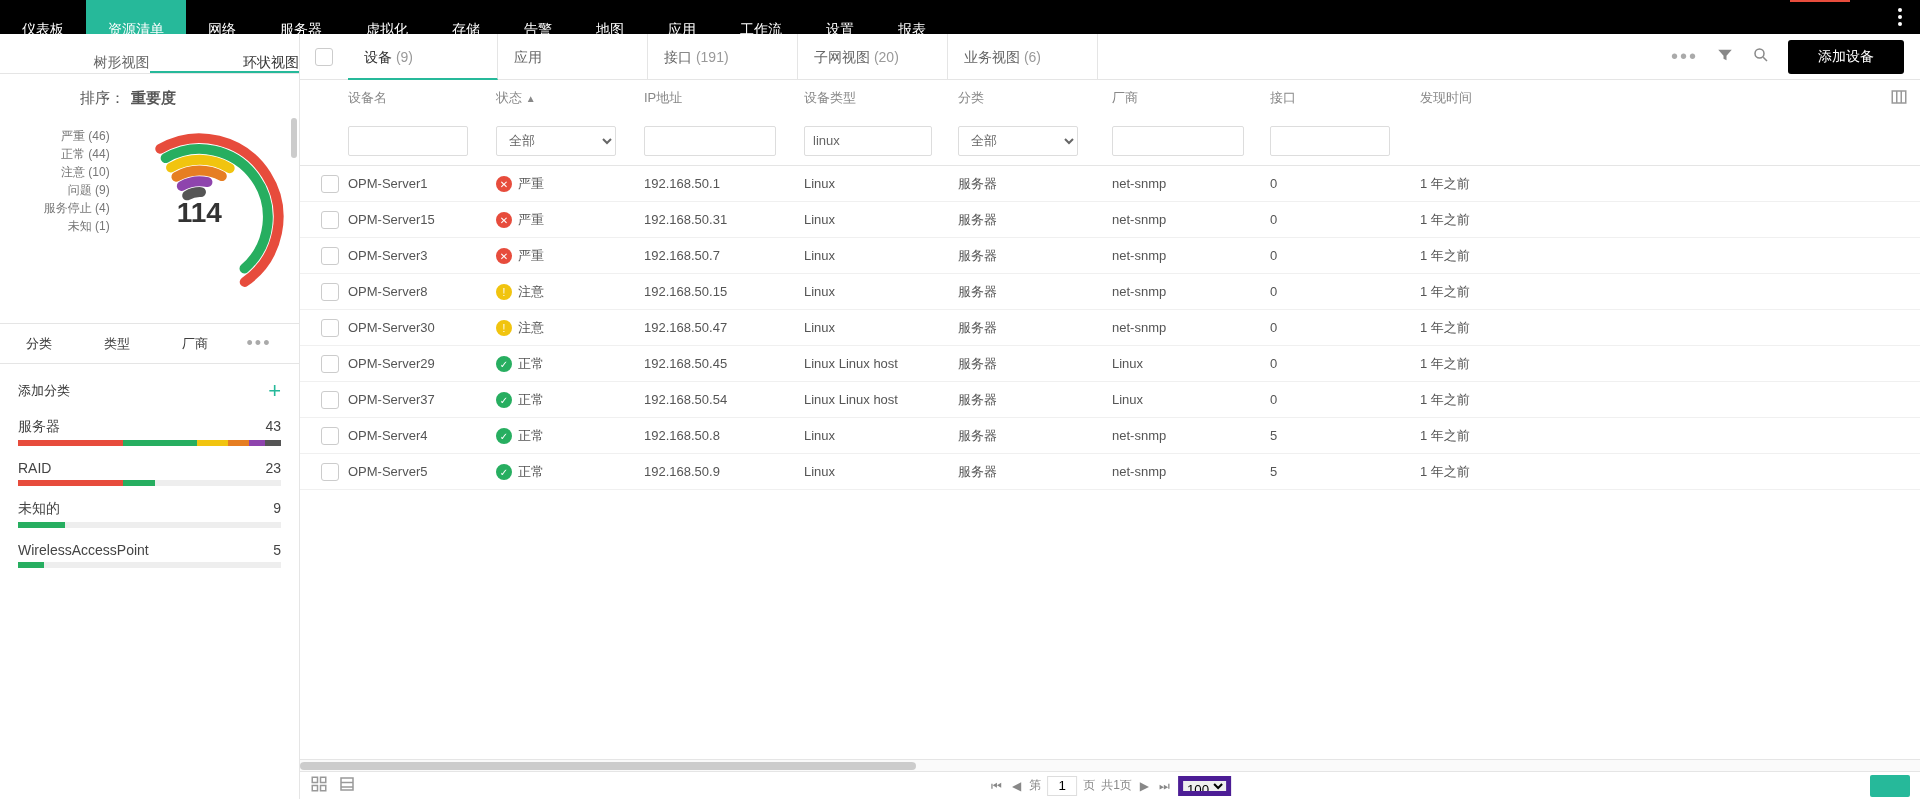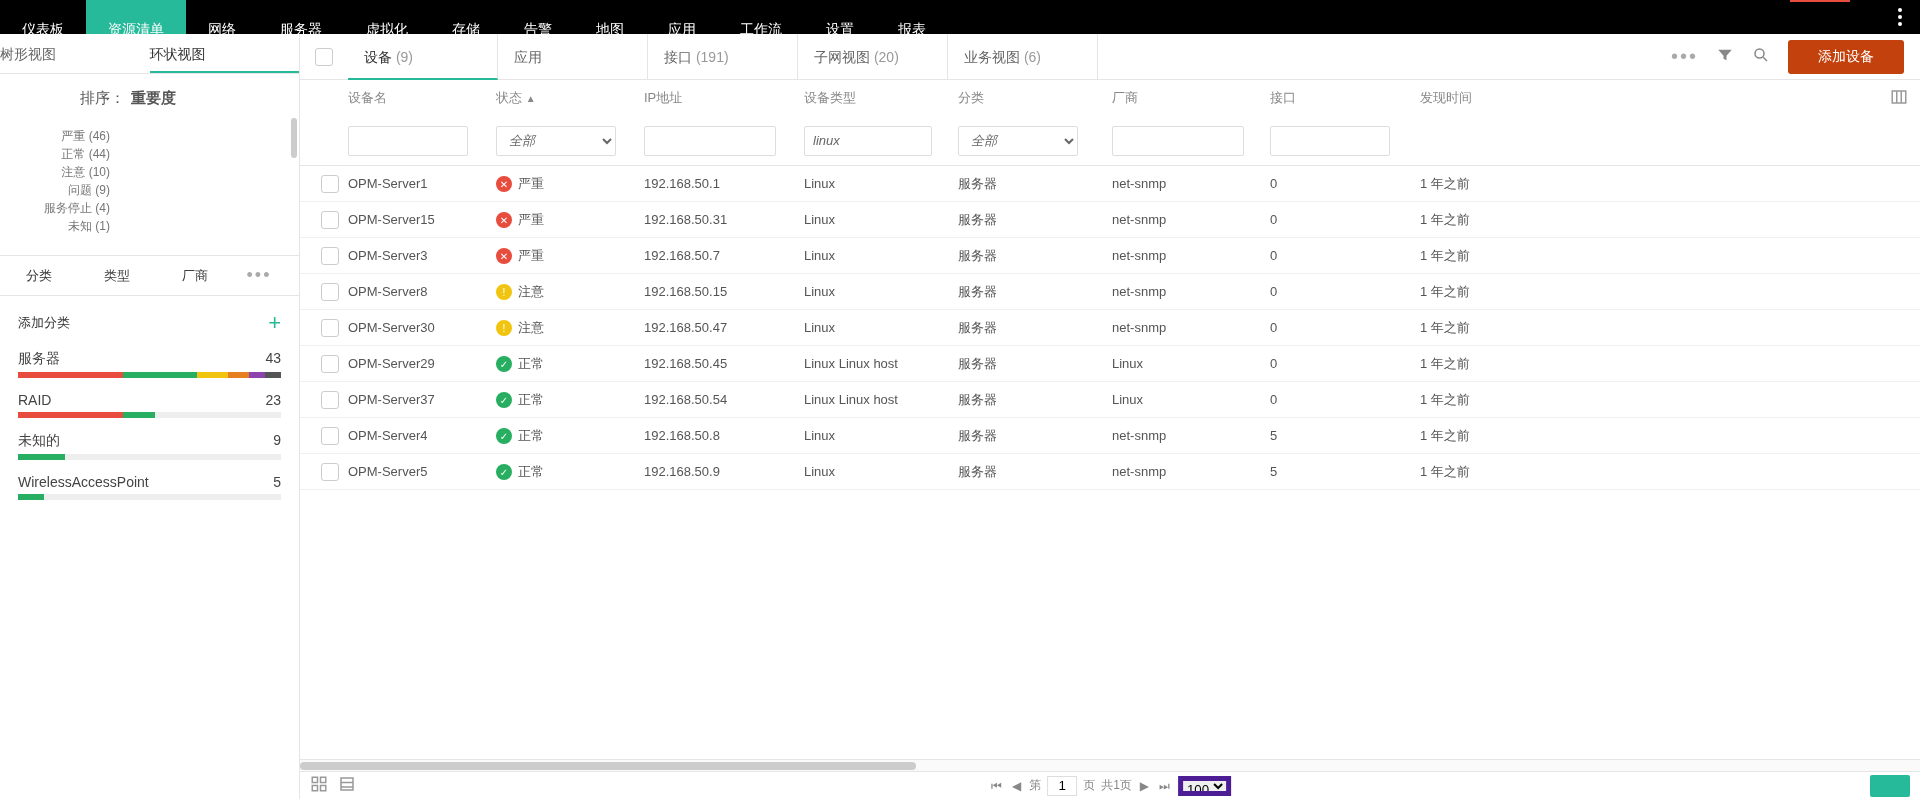--- a/index.html
+++ b/index.html
@@ -13,21 +13,21 @@
 .top-nav .menu-dots span { width: 4px; height: 4px; background: #fff; border-radius: 50%; }
 .top-nav .red-indicator { position: absolute; right: 70px; top: 0; height: 2px; width: 60px; background: #e74c3c; }
 
 
 .main { display: flex; height: calc(100% - 34px); }
 .sidebar { width: 300px; border-right: 1px solid #e5e5e5; display: flex; flex-direction: column; }
 .content { flex: 1; display: flex; flex-direction: column; overflow: hidden; }
 
 
 .side-tabs { display: flex; height: 40px; border-bottom: 1px solid #e5e5e5; }
-.side-tabs .tab { flex: 1; text-align: left; line-height: 40px; font-size: 14px; color: #666; cursor: pointer; }
+.side-tabs .tab { flex: 1; text-align: right; line-height: 40px; font-size: 14px; color: #666; cursor: pointer; margin-top: 8px; }
 .side-tabs .tab.active { border-bottom: 2px solid #26b99a; color: #333; }
 
 
 .donut-section { padding: 15px 10px 20px; border-bottom: 1px solid #e5e5e5; position: relative; }
 .donut-sort { font-size: 15px; color: #555; margin-left: 70px; margin-bottom: 15px; }
 .donut-sort b { font-weight: 600; margin-left: 6px; }
 .donut-wrap { display: flex; align-items: flex-start; }
 .legend-list { font-size: 12px; color: #777; text-align: right; line-height: 18px; width: 100px; margin-top: 4px; }
 .donut-svg { width: 180px; height: 180px; position: relative; }
 .donut-center { position: absolute; left: 50%; top: 50%; transform: translate(-50%, -50%); font-size: 28px; font-weight: 600; color: #333; }
@@ -52,38 +52,38 @@
 .content-tabs { display: flex; height: 46px; border-bottom: 1px solid #e5e5e5; }
 .content-tabs .select-all { width: 48px; display: flex; justify-content: center; align-items: center; }
 .checkbox { width: 18px; height: 18px; border: 1px solid #ccc; border-radius: 3px; cursor: pointer; background: #fff; }
 .content-tabs .ctab { padding: 0 16px; height: 46px; line-height: 46px; border-right: 1px solid #e5e5e5; font-size: 14px; color: #666; cursor: pointer; min-width: 150px; }
 .content-tabs .ctab.active { border-bottom: 2px solid #26b99a; color: #333; }
 .content-tabs .ctab .count { color: #999; }
 .content-tabs .spacer { flex: 1; }
 .content-tabs .actions { display: flex; align-items: center; gap: 18px; padding-right: 16px; }
 .content-tabs .more-dots { color: #aaa; font-size: 20px; letter-spacing: 2px; cursor: pointer; }
 .icon-btn { cursor: pointer; color: #999; }
-.add-btn { background: #c2410c; color: #fff; border: none; padding: 8px 30px; border-radius: 3px; font-size: 14px; cursor: pointer; }
+.add-btn { background: #000000; color: #fff; border: none; padding: 8px 30px; border-radius: 3px; font-size: 14px; cursor: pointer; }
 
 
 .table-area { flex: 1; overflow: auto; }
 .thead { display: flex; height: 36px; align-items: center; padding-left: 48px; color: #888; font-size: 13px; position: relative; }
 .thead .columns-icon { position: absolute; right: 12px; top: 8px; cursor: pointer; color: #999; }
 .col-name { width: 148px; }
 .col-status { width: 148px; }
 .col-ip { width: 160px; }
 .col-type { width: 154px; }
 .col-cat { width: 154px; }
 .col-vendor { width: 158px; }
 .col-if { width: 150px; }
 .col-time { width: 140px; }
 
 .filter-row { display: flex; height: 50px; align-items: center; padding-left: 48px; gap: 0; border-bottom: 1px solid #e5e5e5; }
 .filter-row input, .filter-row select {
-  height: 30px; border: 1px solid #ddd; border-radius: 2px; padding: 0 8px; font-size: 13px; color: #666; background: #fff; font-style: italic;
+  height: 30px; border: 1px solid #ddd; border-radius: 2px; padding: 0 8px; font-size: 13px; color: #666; background: #fff;
 }
 .filter-row .fc-name { width: 120px; margin-right: 28px;}
 .filter-row .fc-status { width: 120px; margin-right: 28px;}
 .filter-row .fc-ip { width: 132px; margin-right: 28px;}
 .filter-row .fc-type { width: 128px; margin-right: 26px;}
 .filter-row .fc-cat { width: 120px; margin-right: 34px;}
 .filter-row .fc-vendor { width: 132px; margin-right: 26px;}
 .filter-row .fc-if { width: 120px; }
 
 .trow { display: flex; height: 36px; align-items: center; border-bottom: 1px solid #f0f0f0; padding-left: 12px; color: #555; font-size: 13px; }
@@ -147,20 +147,31 @@
       </div>
       <div class="donut-wrap">
         <div class="legend-list" id="legend-list">
             <div>严重 (46)</div>
             <div>正常 (44)</div>
             <div>注意 (10)</div>
             <div>问题 (9)</div>
             <div>服务停止 (4)</div>
             <div>未知 (1)</div>
           </div>
+        <div class="donut-svg">
+          <svg viewBox="0 0 200 200" id="donut">
+              <path d="M 150.14310906090344 177.31644773982157 A 88 88 0 0 0 56.00000000000002 28.789764466969388" stroke="#e74c3c" stroke-width="11" fill="none" stroke-linecap="round"></path>
+              <path d="M 149.9131538276278 162.3121023430441 A 76 76 0 0 0 62.000000000000014 39.18206931238265" stroke="#27ae60" stroke-width="11" fill="none" stroke-linecap="round"></path>
+              <path d="M 133.51506649522418 50.47715783434707 A 64 64 0 0 0 68.00000000000001 49.57437415779592" stroke="#f1c40f" stroke-width="11" fill="none" stroke-linecap="round"></path>
+              <path d="M 124.74926443792782 59.26736493726257 A 52 52 0 0 0 74.00000000000001 59.96667900320919" stroke="#e67e22" stroke-width="11" fill="none" stroke-linecap="round"></path>
+              <path d="M 108.74724364825504 65.96814469490258 A 40 40 0 0 0 80 70.35898384862244" stroke="#8e44ad" stroke-width="11" fill="none" stroke-linecap="round"></path>
+              <path d="M 101.54245728996425 77.04251753986715 A 28 28 0 0 0 86 80.75128869403571" stroke="#555555" stroke-width="11" fill="none" stroke-linecap="round"></path>
+            </svg>
+          <div class="donut-center">114</div>
+        </div>
       </div>
     </div>
 
     <div class="cat-tabs">
       <div id="cat-tabs-inner" style="display:flex;">
           <div class="cat-tab active">分类</div>
           <div class="cat-tab">类型</div>
           <div class="cat-tab">厂商</div>
         </div>
       <div class="dots">•••</div>

